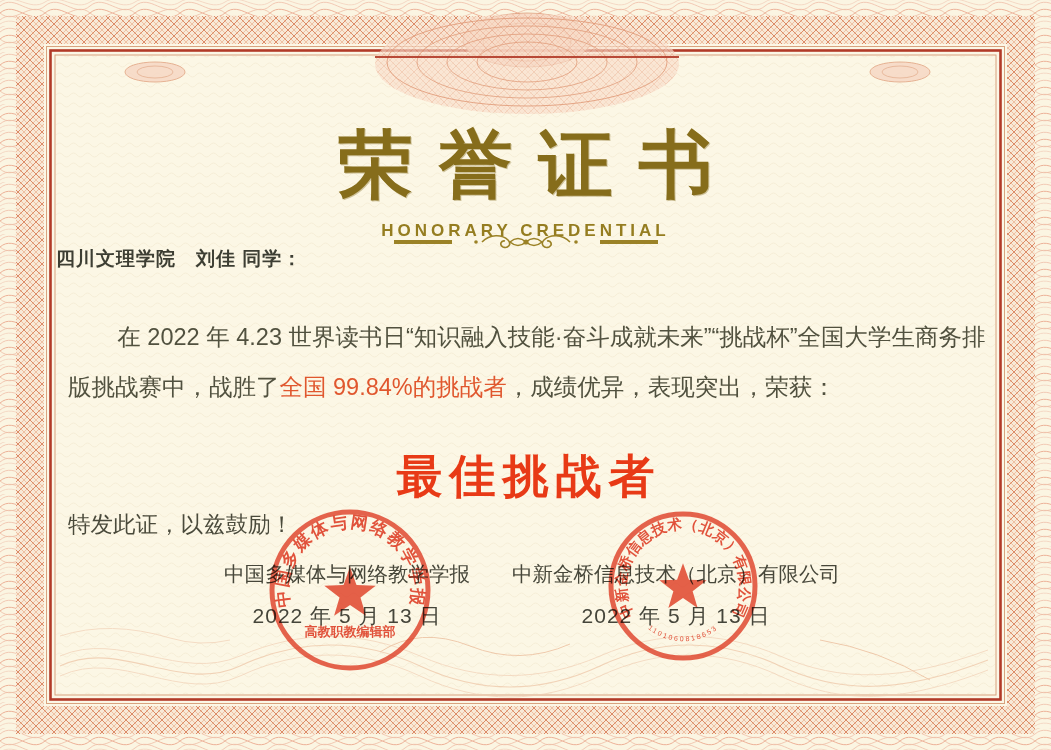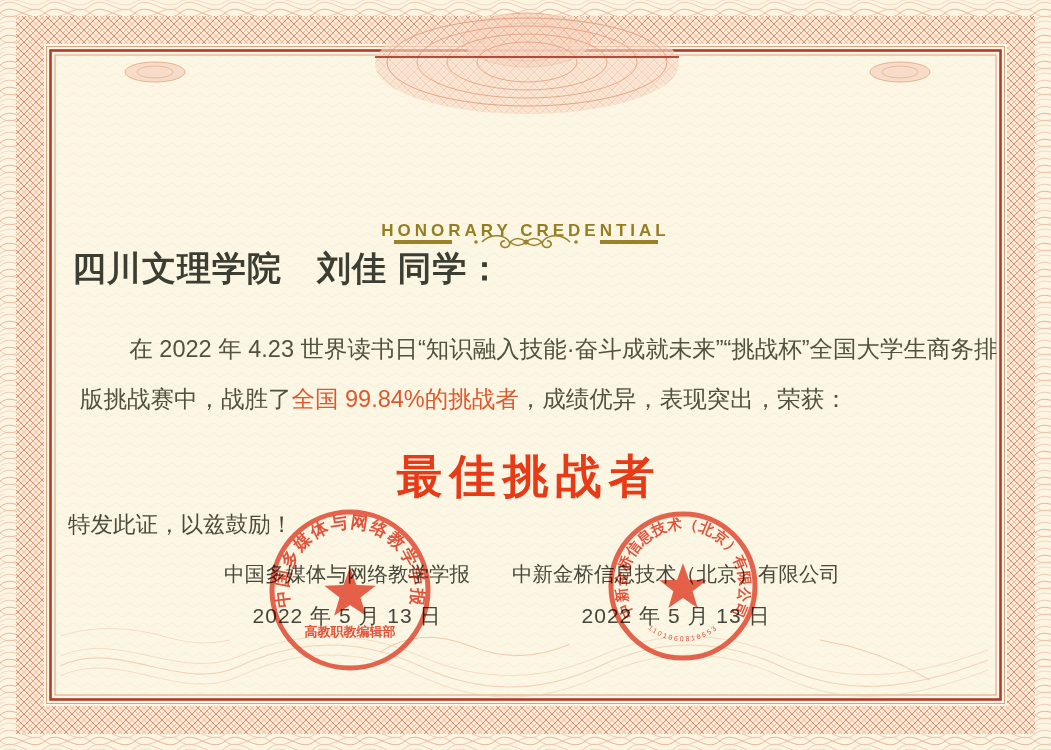--- a/index.html
+++ b/index.html
@@ -26,28 +26,28 @@
   .subtitle{
     position:absolute;left:0;top:205px;width:100%;
     text-align:center;
     font-size:17px;font-weight:bold;
     color:#957d20;
     letter-spacing:4px;
     margin-top:16px;
   }
   .flourish{position:absolute;left:50%;top:230px;transform:translateX(-50%);}
   .recipient{
-    position:absolute;left:72px;top:246px;
-    font-size:34px;font-weight:bold;color:#3d3e33;
+    position:absolute;left:56px;top:246px;
+    font-size:19px;font-weight:bold;color:#3d3e33;
     letter-spacing:1px;
   }
   .para{
     position:absolute;left:68px;top:312px;width:918px;
     font-size:23.5px;line-height:50px;color:#51513f;
-    text-indent:2.1em;margin:12px;
+    text-indent:2.1em;margin:0;
   }
   .hl{color:#e0572e;}
   .award{
     position:absolute;left:0;top:446px;width:100%;
     text-align:center;
     font-size:46px;font-weight:bold;color:#e83a16;
     letter-spacing:7px;text-indent:7px;
   }
   .issue{
     position:absolute;left:68px;top:509px;
@@ -128,20 +128,21 @@
       <ellipse cx="527" cy="64" rx="152" ry="50" fill="url(#pl)" opacity="0.25"></ellipse>
       <ellipse cx="527" cy="62" rx="140" ry="44" fill="none" stroke="#e09a78" stroke-width="1" opacity="0.85"></ellipse>
       <ellipse cx="527" cy="62" rx="110" ry="36" fill="none" stroke="#e09a78" stroke-width="0.9" opacity="0.85"></ellipse>
       <ellipse cx="527" cy="62" rx="80" ry="28" fill="none" stroke="#e09a78" stroke-width="0.9" opacity="0.85"></ellipse>
       <ellipse cx="527" cy="62" rx="50" ry="20" fill="none" stroke="#e09a78" stroke-width="0.9" opacity="0.85"></ellipse>
       <path d="M375,57 h304" stroke="#b23a28" stroke-width="2.2" opacity="0.9"></path>
     </g>
   </svg>
 
   <div class="content">
+    <div class="title">荣誉证书</div>
     <div class="subtitle">HONORARY CREDENTIAL</div>
 
     <svg class="flourish" width="280" height="24" aria-hidden="true">
       <g stroke="#9b8226" fill="none">
         <path d="M8,12 h58" stroke-width="4"></path>
         <path d="M214,12 h58" stroke-width="4"></path>
         <path d="M96,12 C104,4 116,4 122,10 C126,14 122,19 117,17 C113,15 115,10 119,11" stroke-width="1.6"></path>
         <path d="M184,12 C176,4 164,4 158,10 C154,14 158,19 163,17 C167,15 165,10 161,11" stroke-width="1.6"></path>
         <path d="M124,12 q8,-7 16,0 q-8,7 -16,0 Z" stroke-width="1.6"></path>
         <path d="M156,12 q-8,-7 -16,0 q8,7 16,0 Z" stroke-width="1.6"></path>

